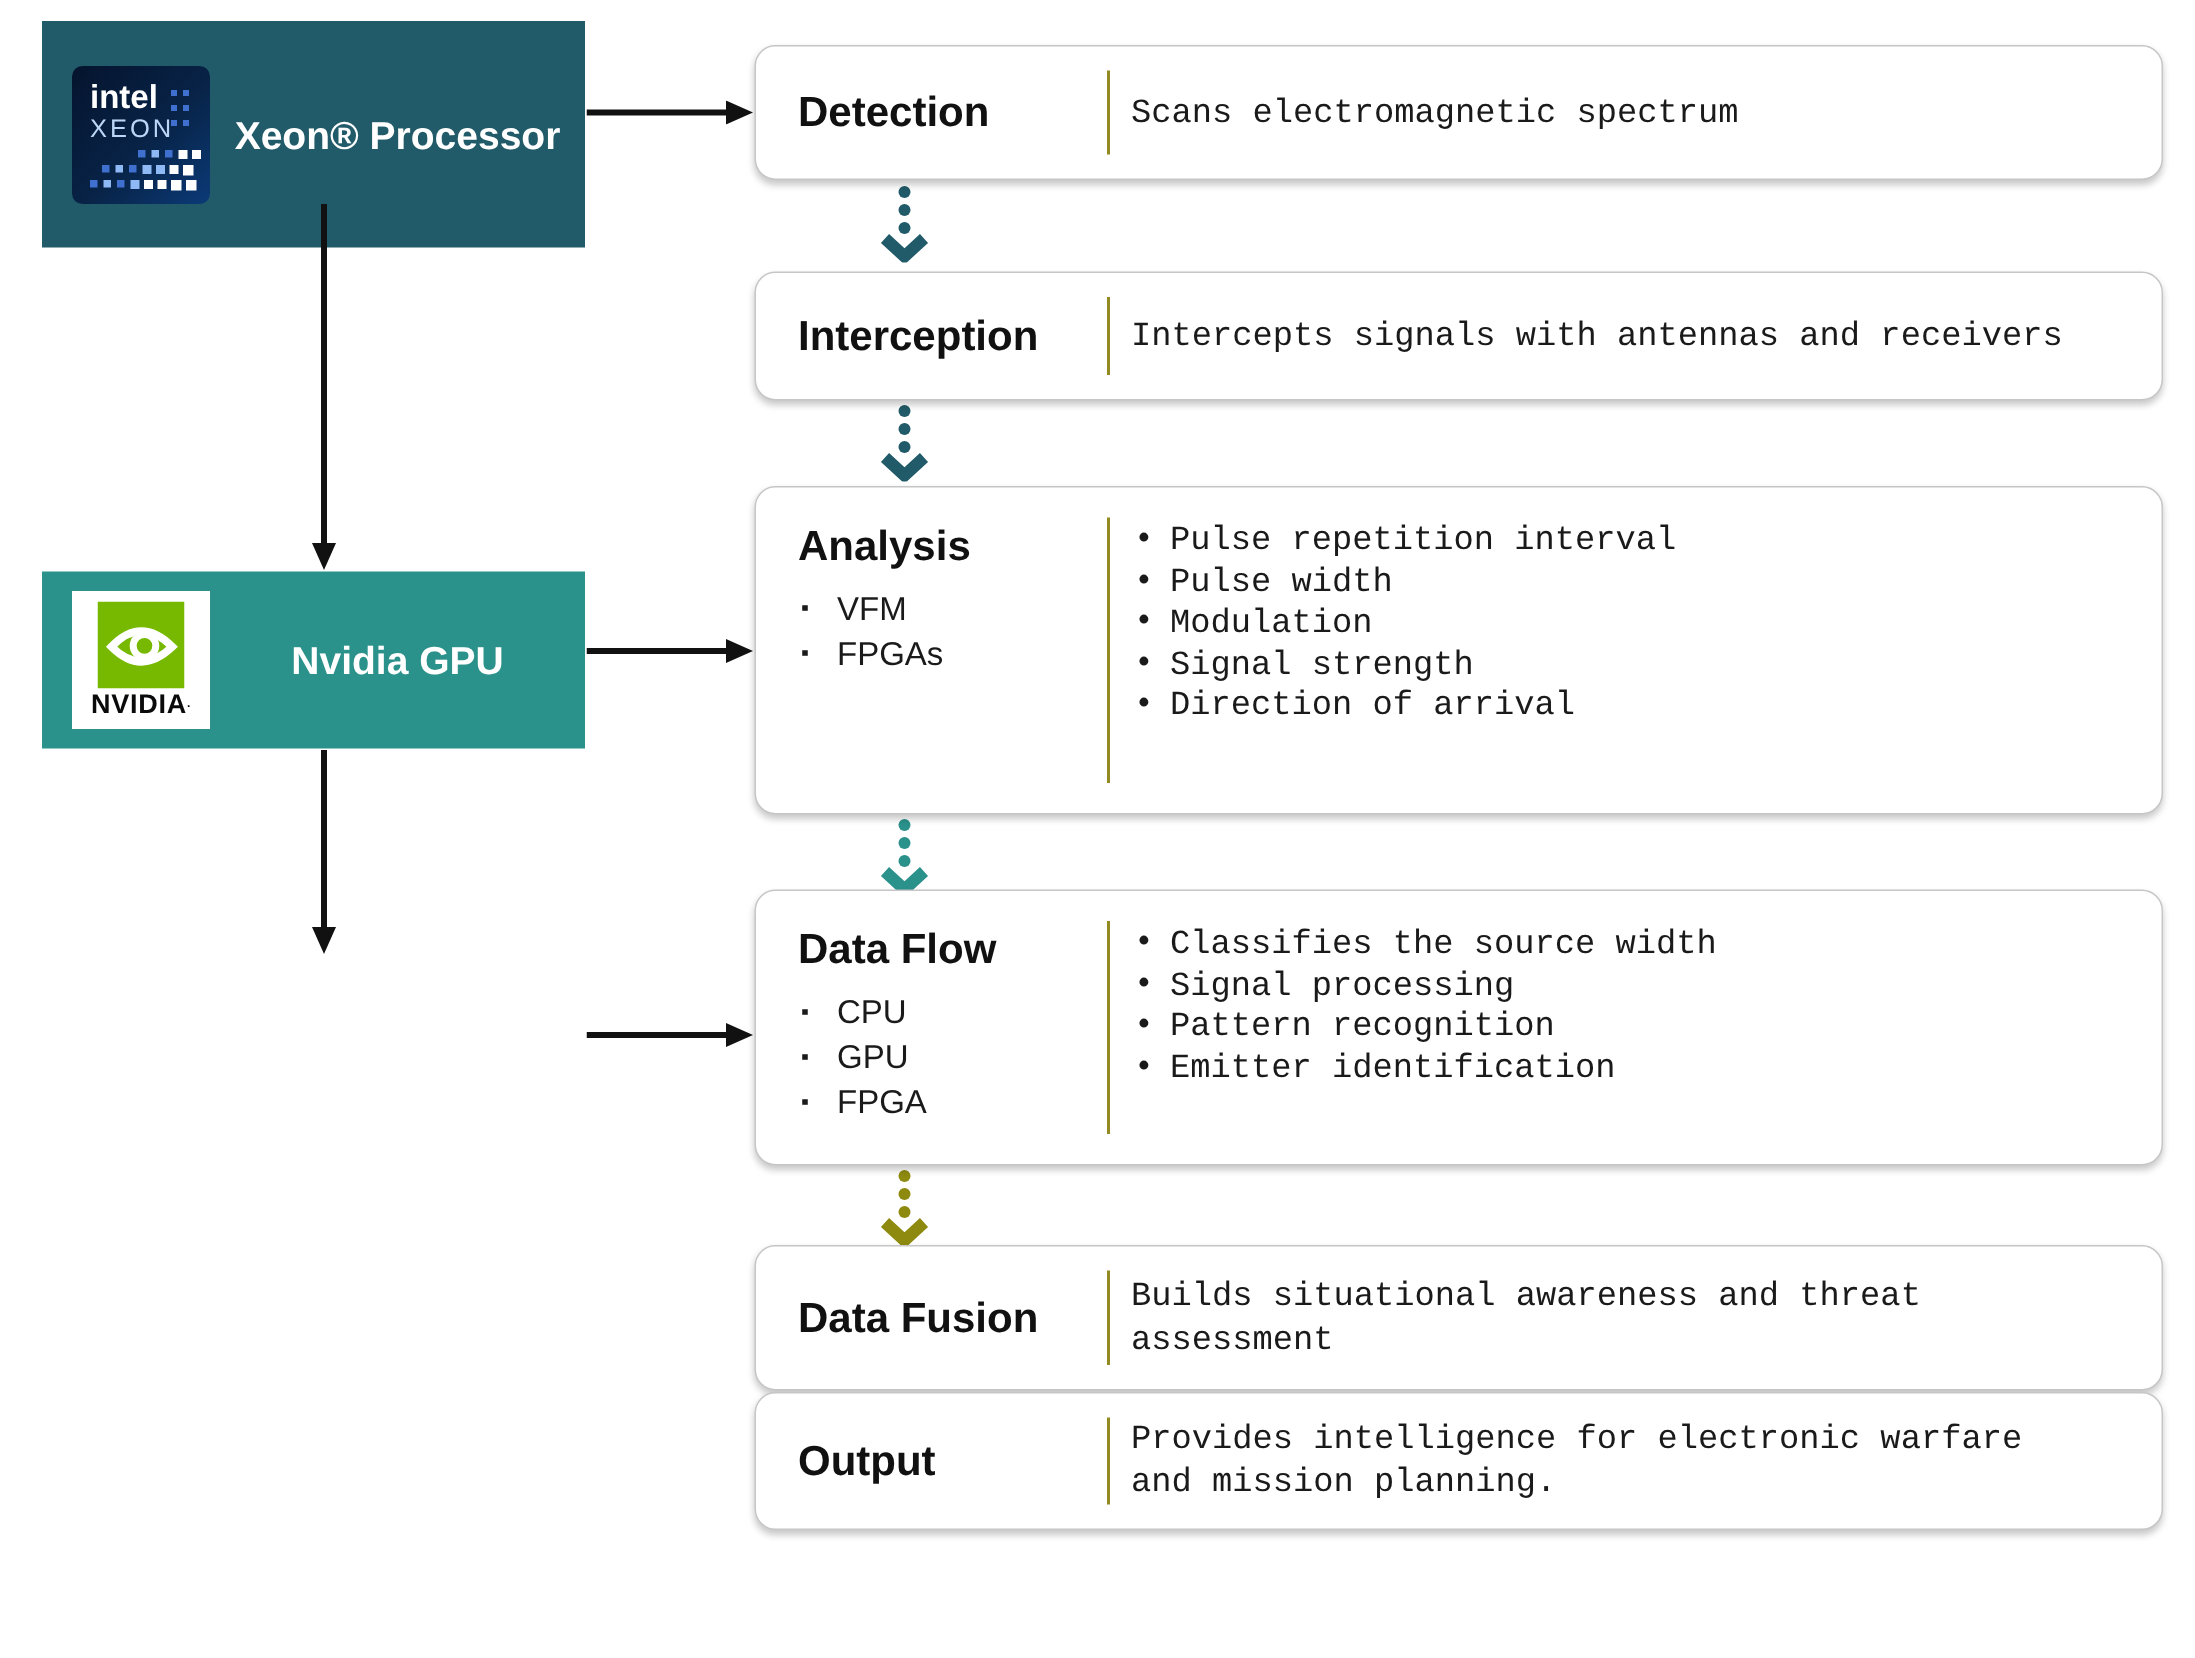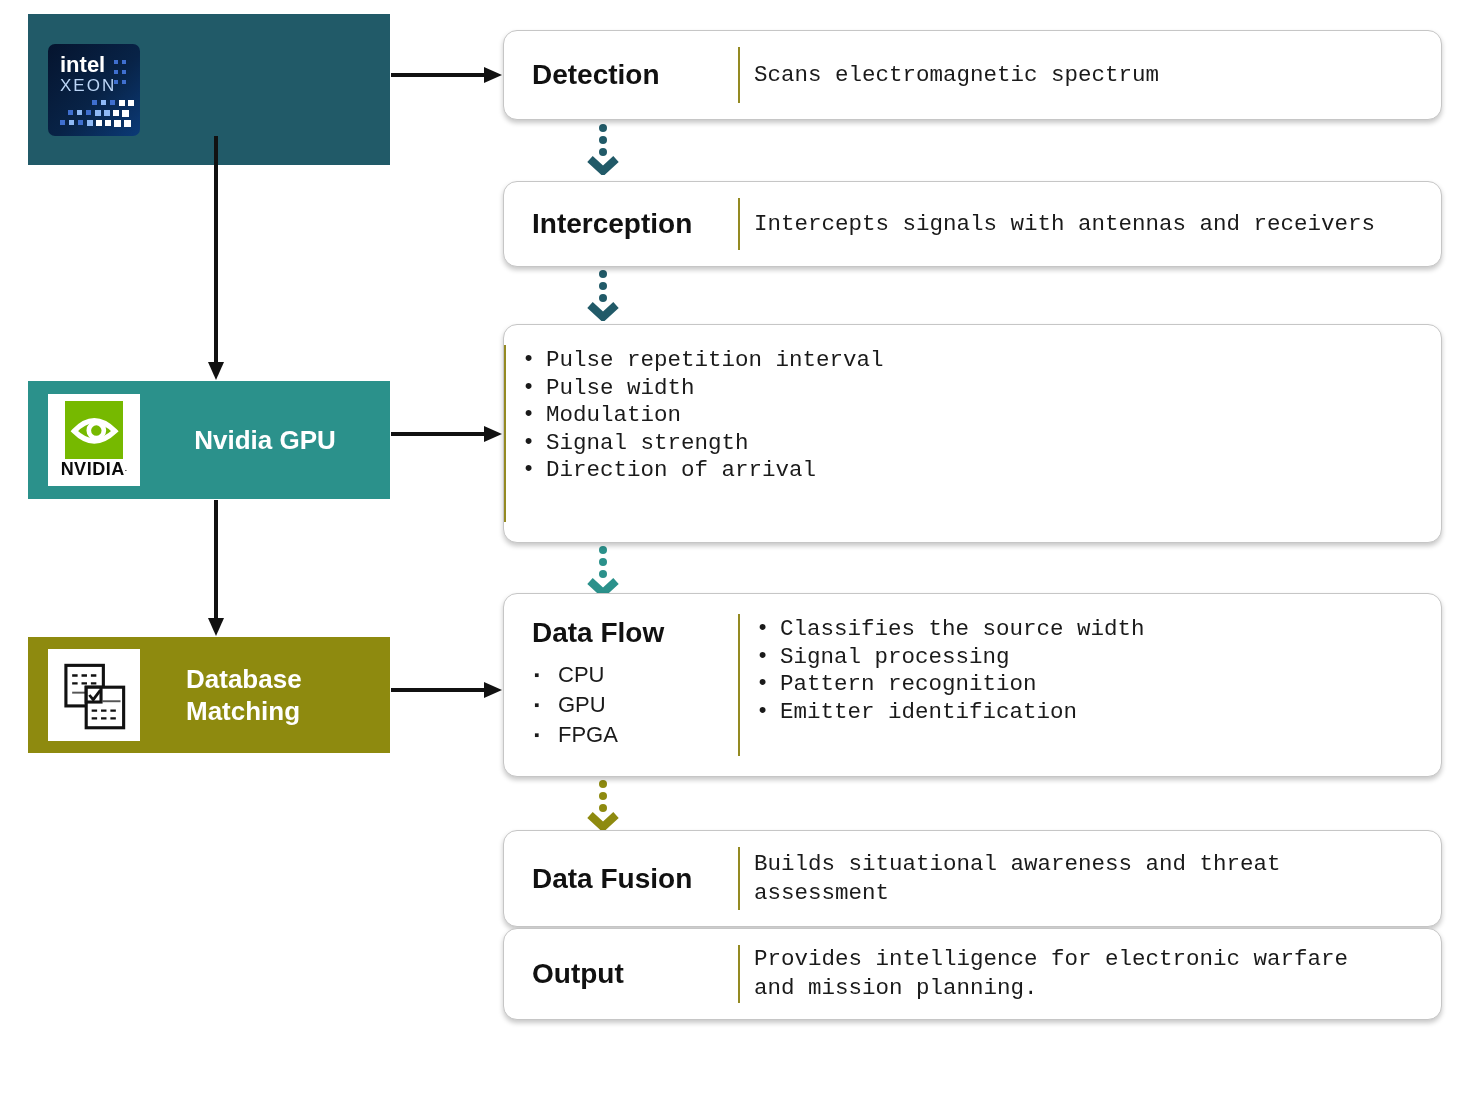--- a/index.html
+++ b/index.html
@@ -104,51 +104,35 @@
             <rect x="74" y="66" width="7" height="7"></rect>
           <rect x="48" y="76" width="6" height="6"></rect>
             <rect x="57" y="76" width="6" height="6"></rect>
           <rect x="66" y="76" width="7" height="7"></rect>
             <rect x="76" y="76" width="7" height="7"></rect>
         </g>
       </svg>
       <div class="intel-word">intel</div>
       <div class="xeon-word">XEON</div>
     </div>
+    <div class="lbox-label">Xeon® Processor</div>
   </div>
 
   <div class="lbox lbox-nvidia">
     <div class="logo nvidia-logo">
       <svg class="nvidia-eye" viewBox="0 0 100 100">
         <rect x="0" y="0" width="100" height="100" fill="#76b900"></rect>
         <path d="M16 52 Q50 16 86 52 Q50 86 16 52 Z" fill="none" stroke="#ffffff" stroke-width="9"></path>
         <circle cx="54" cy="51" r="13" fill="none" stroke="#ffffff" stroke-width="8"></circle>
       </svg>
       <div class="nvidia-word"><span>NVIDIA</span><span class="tm">.</span></div>
     </div>
     <div class="lbox-label">Nvidia GPU</div>
   </div>
 
-  <div class="lbox lbox-db">
-    <div class="logo db-logo">
-      <svg viewBox="0 0 100 100">
-        <rect x="14" y="12" width="48" height="52" fill="#ffffff" stroke="#111" stroke-width="4"></rect>
-        <line x1="22" y1="25" x2="54" y2="25" stroke="#111" stroke-width="3" stroke-dasharray="7 5"></line>
-        <line x1="22" y1="35" x2="54" y2="35" stroke="#111" stroke-width="3" stroke-dasharray="7 5"></line>
-        <line x1="22" y1="47" x2="54" y2="47" stroke="#555" stroke-width="2.5"></line>
-        <rect x="40" y="40" width="48" height="52" fill="#ffffff" stroke="#111" stroke-width="4"></rect>
-        <rect x="40" y="40" width="19" height="19" fill="#ffffff" stroke="#111" stroke-width="4"></rect>
-        <path d="M44 50 l5 6 l9 -12" stroke="#111" stroke-width="3.5" fill="none"></path>
-        <line x1="60" y1="58" x2="84" y2="58" stroke="#555" stroke-width="2.5"></line>
-        <line x1="47" y1="70" x2="80" y2="70" stroke="#111" stroke-width="3" stroke-dasharray="7 5"></line>
-        <line x1="47" y1="80" x2="80" y2="80" stroke="#111" stroke-width="3" stroke-dasharray="7 5"></line>
-      </svg>
-    </div>
-    <div class="lbox-label">Database Matching</div>
-  </div>
 
   <svg class="arrow a-black" style="left:208px;top:136px;" width="16" height="244">
     <line x1="8" y1="0" x2="8" y2="226" stroke="currentColor" stroke-width="4"></line>
     <polygon points="0,226 16,226 8,244" fill="currentColor"></polygon>
   </svg>
   <svg class="arrow a-black" style="left:208px;top:500px;" width="16" height="136">
     <line x1="8" y1="0" x2="8" y2="118" stroke="currentColor" stroke-width="4"></line>
     <polygon points="0,118 16,118 8,136" fill="currentColor"></polygon>
   </svg>
   <svg class="arrow a-black" style="left:391px;top:67px;" width="111" height="16">
@@ -209,20 +193,27 @@
     <div class="rbox-left">
       <div class="rbox-title">Interception</div>
     </div>
     <div class="divider"></div>
     <div class="rbox-right">
       <div class="rbox-desc">Intercepts signals with antennas and receivers</div>
     </div>
   </div>
 
   <div class="rbox rb-analysis tallbox">
+    <div class="rbox-left tall">
+      <div class="rbox-title">Analysis</div>
+      <ul class="sub-list">
+        <li>VFM</li>
+        <li>FPGAs</li>
+      </ul>
+    </div>
     <div class="divider"></div>
     <div class="rbox-right tall">
       <ul class="bullet-list">
         <li>Pulse repetition interval</li>
         <li>Pulse width</li>
         <li>Modulation</li>
         <li>Signal strength</li>
         <li>Direction of arrival</li>
       </ul>
     </div>

